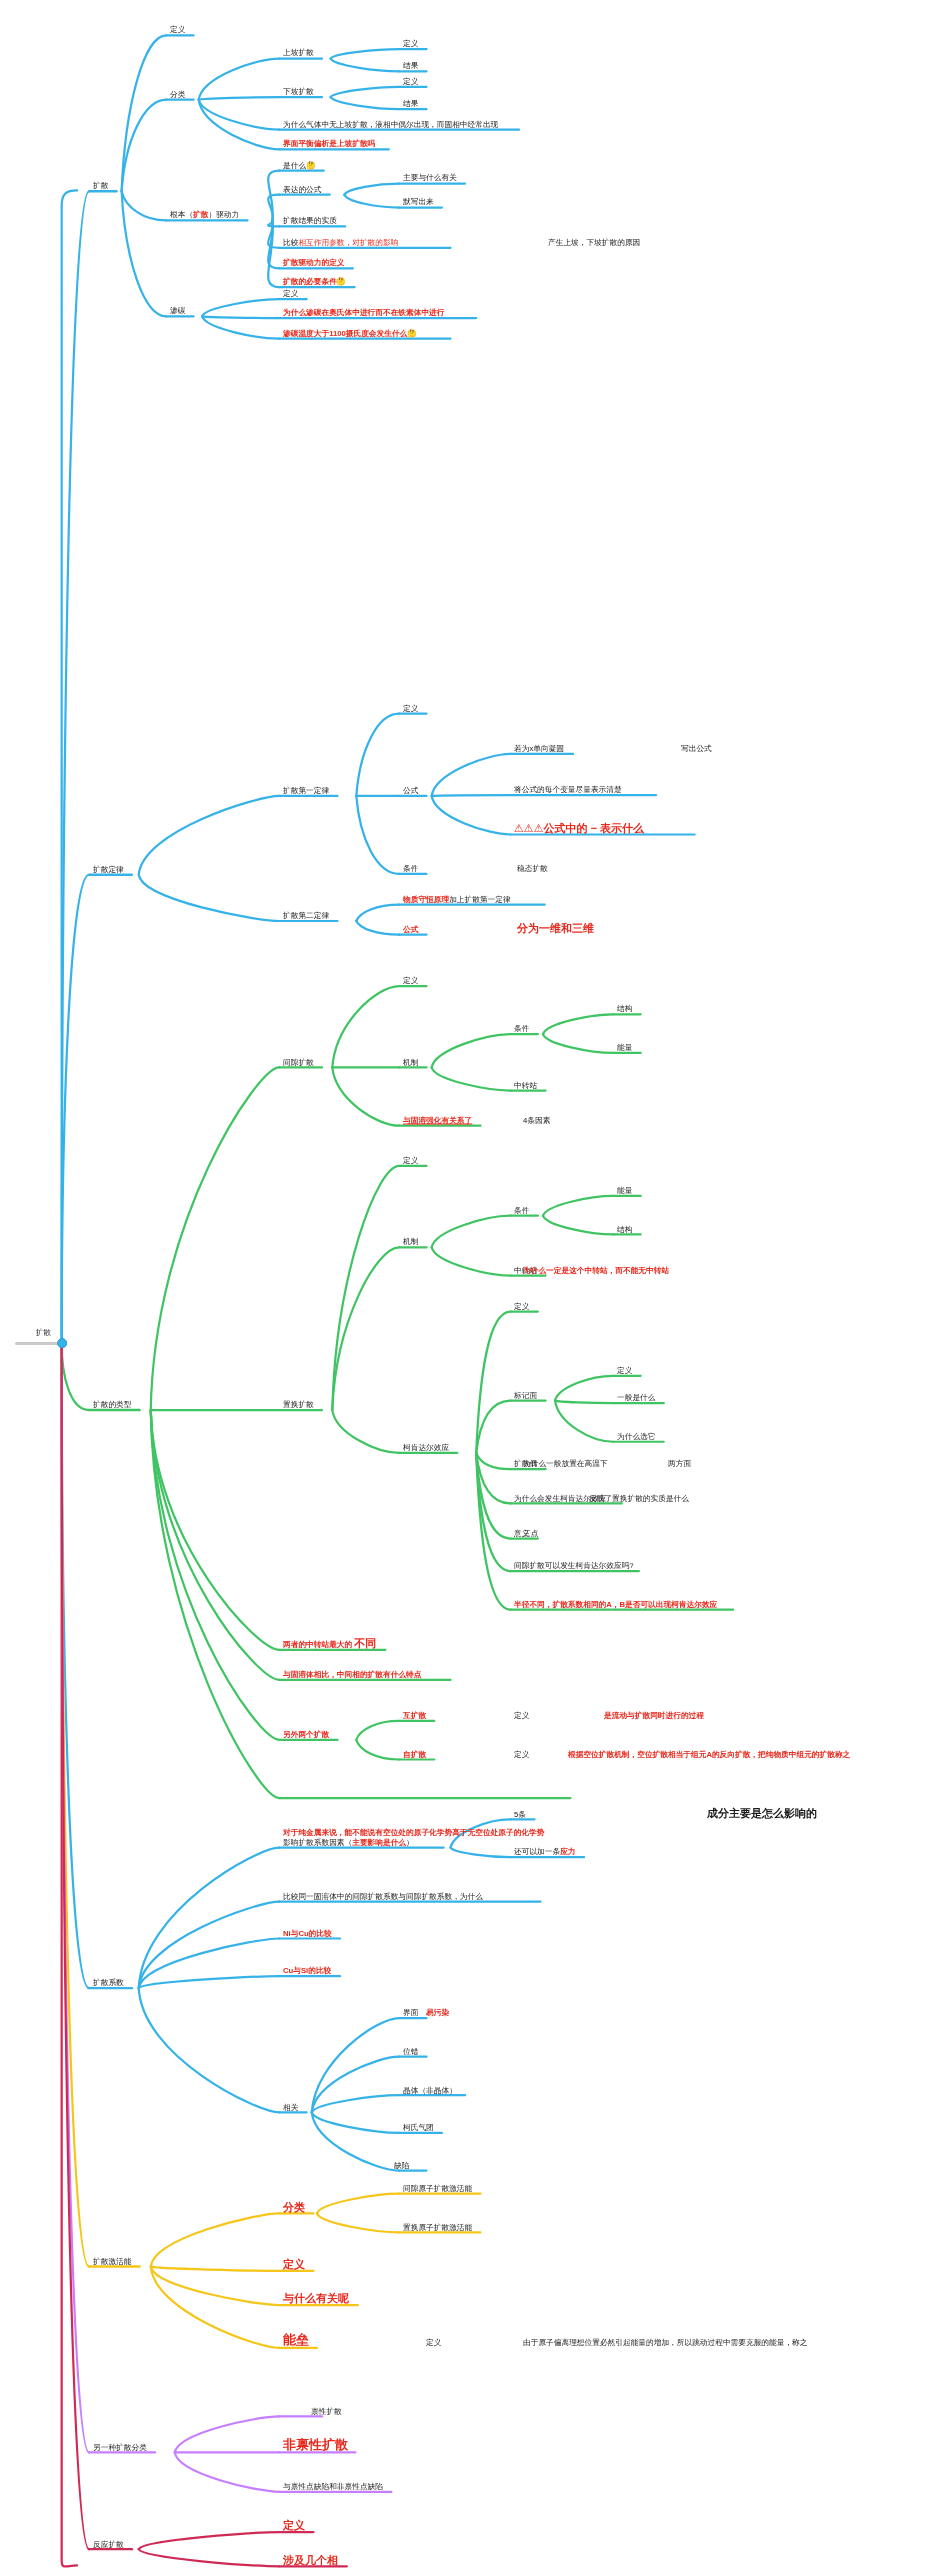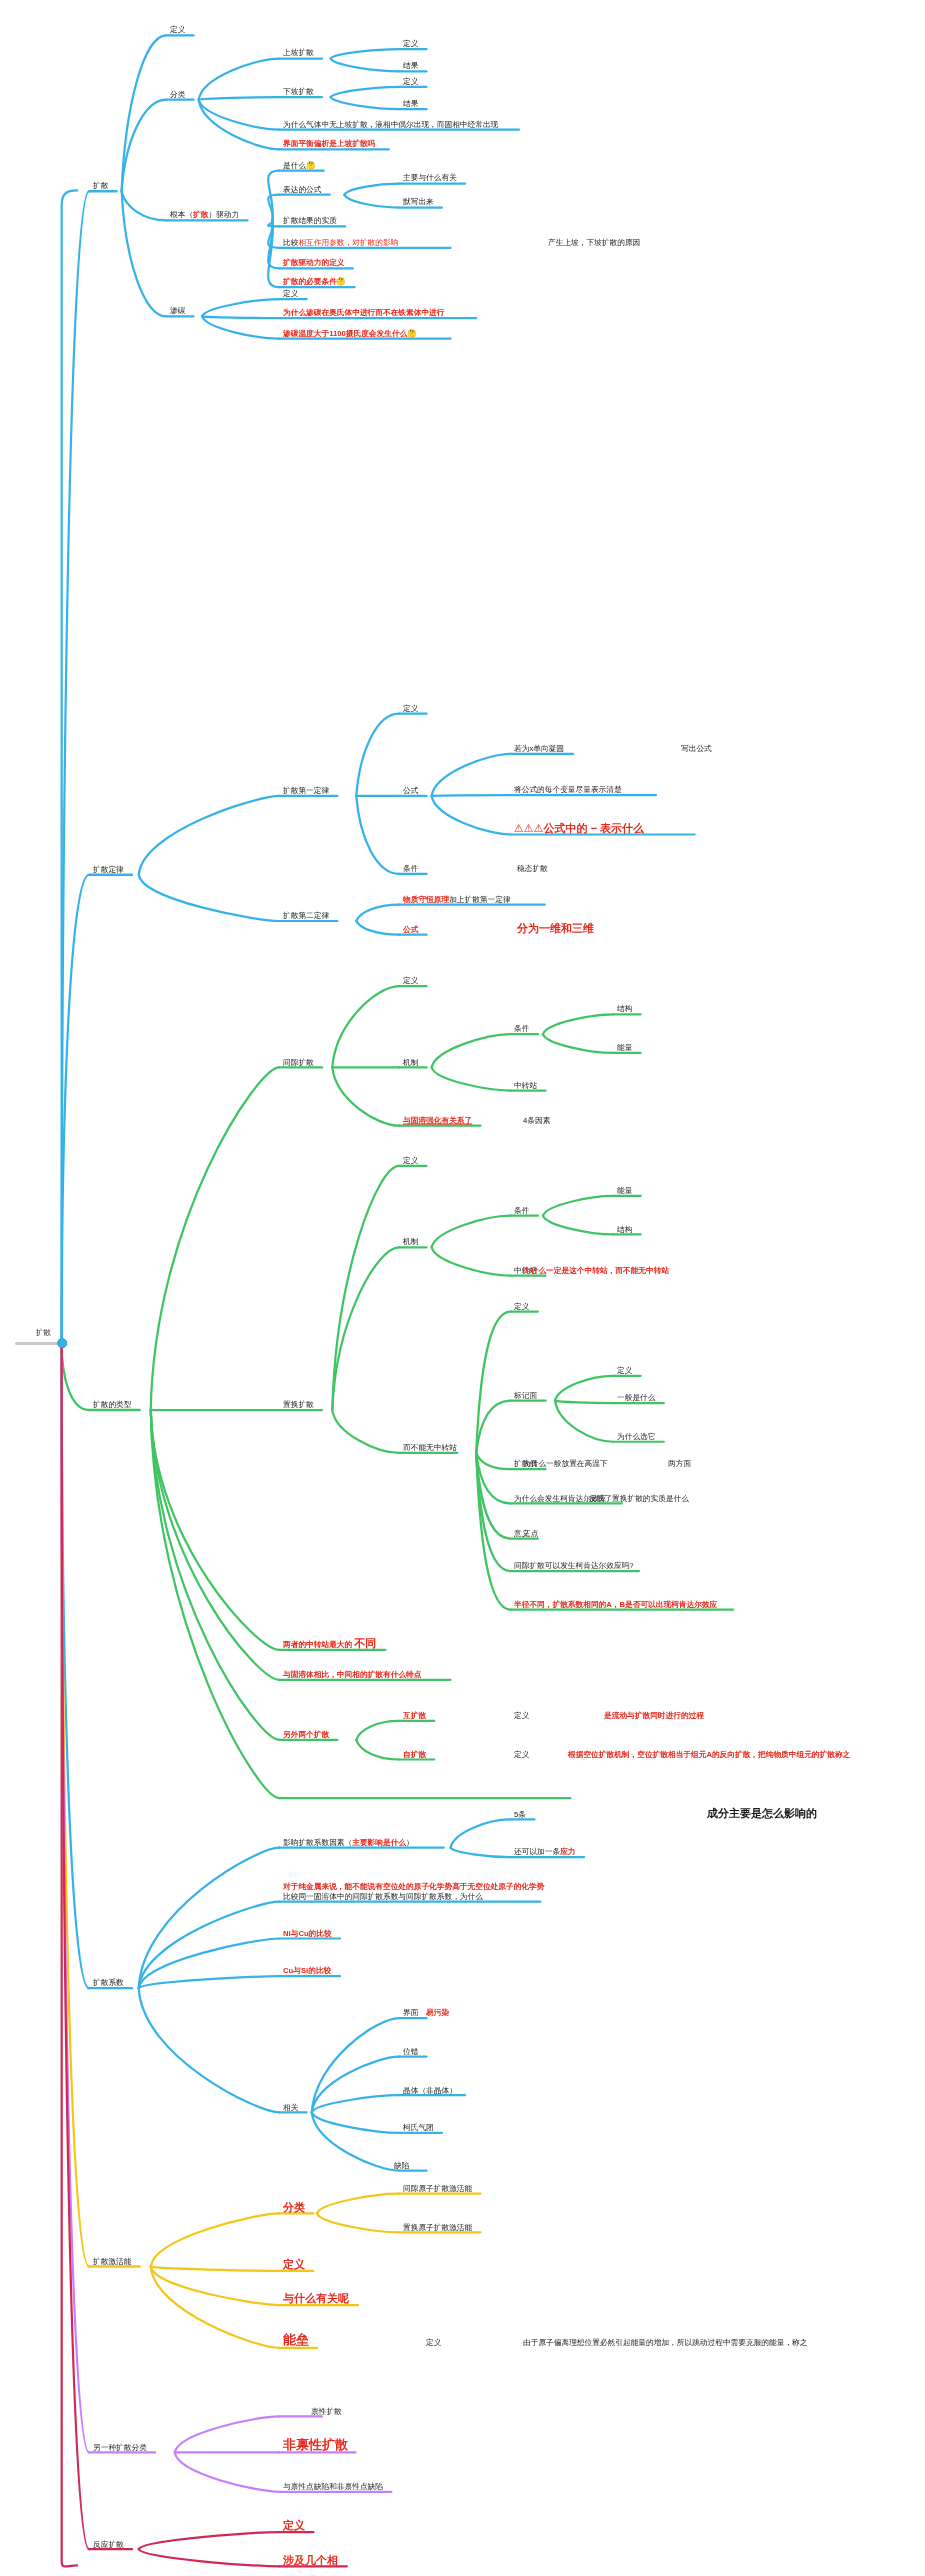--- a/index.html
+++ b/index.html
@@ -290,21 +290,21 @@
       <div class="node red" style="left: 403px; top: 1125px; text-decoration: underline;">与固溶强化有关系了</div>
       <div class="node" style="left: 523px; top: 1125px;">4条因素</div>
       <div class="node" style="left: 283px; top: 1409px;">置换扩散</div>
       <div class="node" style="left: 403px; top: 1165px;">定义</div>
       <div class="node" style="left: 403px; top: 1246px;">机制</div>
       <div class="node" style="left: 514px; top: 1215px;">条件</div>
       <div class="node" style="left: 617px; top: 1195px;">能量</div>
       <div class="node" style="left: 617px; top: 1234px;">结构</div>
       <div class="node" style="left: 514px; top: 1275px;">中转站</div>
       <div class="node red" style="left: 523px; top: 1275px;">为什么一定是这个中转站，而不能无中转站</div>
-      <div class="node" style="left: 403px; top: 1452px;">而不能无中转站</div>
+      <div class="node" style="left: 403px; top: 1452px;">柯肯达尔效应</div>
       <div class="node" style="left: 514px; top: 1311px;">定义</div>
       <div class="node" style="left: 514px; top: 1400px;">标记面</div>
       <div class="node" style="left: 617px; top: 1375px;">定义</div>
       <div class="node" style="left: 617px; top: 1402px;">一般是什么</div>
       <div class="node" style="left: 617px; top: 1441px;">为什么选它</div>
       <div class="node" style="left: 514px; top: 1468px;">扩散偶</div>
       <div class="node" style="left: 523px; top: 1468px;">为什么一般放置在高温下</div>
       <div class="node" style="left: 668px; top: 1468px;">两方面</div>
       <div class="node" style="left: 514px; top: 1503px;">为什么会发生柯肯达尔效应</div>
       <div class="node" style="left: 589px; top: 1503px;">反映了置换扩散的实质是什么</div>
@@ -314,21 +314,21 @@
       <div class="node red" style="left: 514px; top: 1609px;">半径不同，扩散系数相同的A，B是否可以出现柯肯达尔效应</div>
       <div class="node red" style="left: 283px; top: 1649px;"><span style="color: rgb(232, 41, 28); font-weight: bold;">两者的中转站最大的 </span><span style="color: rgb(232, 41, 28); font-weight: bold; font-size: 11px;">不同</span></div>
       <div class="node red" style="left: 283px; top: 1679px;">与固溶体相比，中间相的扩散有什么特点</div>
       <div class="node red" style="left: 283px; top: 1739px;">另外两个扩散</div>
       <div class="node red" style="left: 403px; top: 1720px;">互扩散</div>
       <div class="node" style="left: 514px; top: 1720px;">定义</div>
       <div class="node red" style="left: 604px; top: 1720px;">是流动与扩散同时进行的过程</div>
       <div class="node red" style="left: 403px; top: 1759px;">自扩散</div>
       <div class="node" style="left: 514px; top: 1759px;">定义</div>
       <div class="node red" style="left: 568px; top: 1759px;">根据空位扩散机制，空位扩散相当于组元A的反向扩散，把纯物质中组元的扩散称之</div>
-      <div class="node red" style="left: 283px; top: 1891px;">对于纯金属来说，能不能说有空位处的原子化学势高于无空位处原子的化学势</div>
+      <div class="node red" style="left: 283px; top: 1837px;">对于纯金属来说，能不能说有空位处的原子化学势高于无空位处原子的化学势</div>
       <div class="node" style="left: 283px; top: 1847px;"><span>影响扩散系数因素（</span><span style="color: rgb(232, 41, 28); font-weight: bold;">主要影响是什么</span><span>）</span></div>
       <div class="node" style="left: 514px; top: 1819px;">5条</div>
       <div class="node big" style="left: 707px; top: 1819px;">成分主要是怎么影响的</div>
       <div class="node" style="left: 514px; top: 1856px;"><span>还可以加一条</span><span style="color: rgb(232, 41, 28); font-weight: bold;">应力</span></div>
       <div class="node" style="left: 283px; top: 1901px;">比较同一固溶体中的间隙扩散系数与间隙扩散系数，为什么</div>
       <div class="node red" style="left: 283px; top: 1938px;">Ni与Cu的比较</div>
       <div class="node red" style="left: 283px; top: 1975px;">Cu与Si的比较</div>
       <div class="node" style="left: 283px; top: 2112px;">相关</div>
       <div class="node" style="left: 403px; top: 2017px;">界面</div>
       <div class="node red" style="left: 426px; top: 2017px;">易污染</div>

